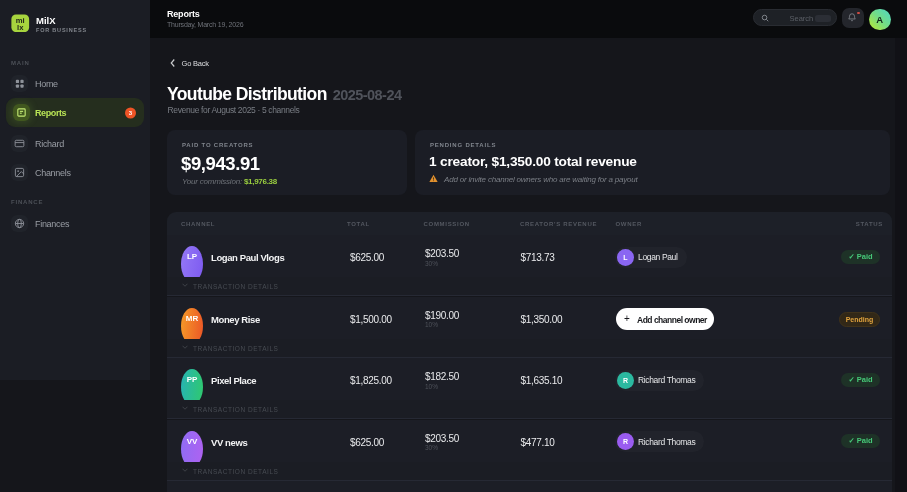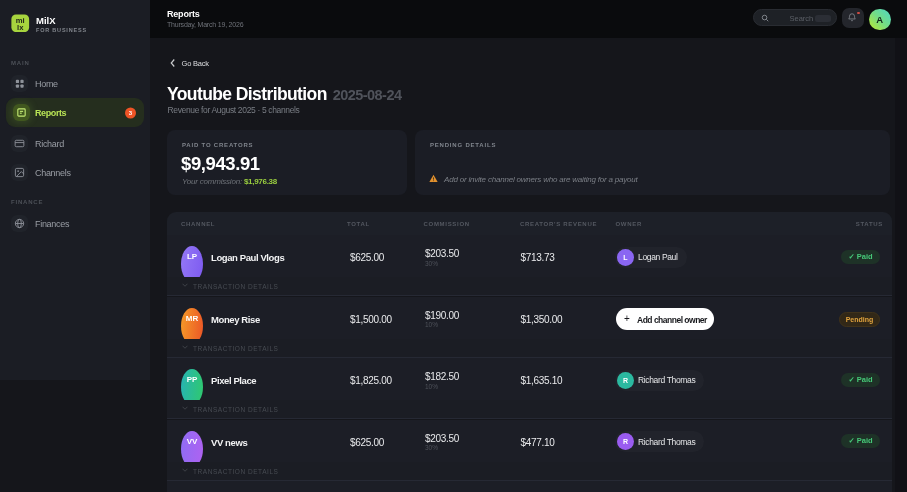--- a/index.html
+++ b/index.html
@@ -171,20 +171,21 @@
 <div class="h1">Youtube Distribution<span class="dt">2025-08-24</span></div>
 <div class="h1sub">Revenue for August 2025 · 5 channels</div>
 
 <div class="card" style="left:167px; width:240px;">
   <div class="card-label">PAID TO CREATORS</div>
   <div class="big-num">$9,943.91</div>
   <div class="comm">Your commission: <b>$1,976.38</b></div>
 </div>
 <div class="card" style="left:415px; width:475px;">
   <div class="card-label">PENDING DETAILS</div>
+  <div class="pend-title">1 creator, $1,350.00 total revenue</div>
   <svg class="warn-tri" viewBox="0 0 24 24" fill="#e2912e">
       <path d="M12 2L23 21H1z"></path>
       <path d="M12 9v6" stroke="#322817" stroke-width="2.2"></path>
       <circle cx="12" cy="18" r="1.3" fill="#322817"></circle>
     </svg>
   <div class="pend-warn">Add or invite channel owners who are waiting for a payout</div>
 </div>
 
 <div class="thead">
   <span class="th" style="left:14px;">CHANNEL</span>

